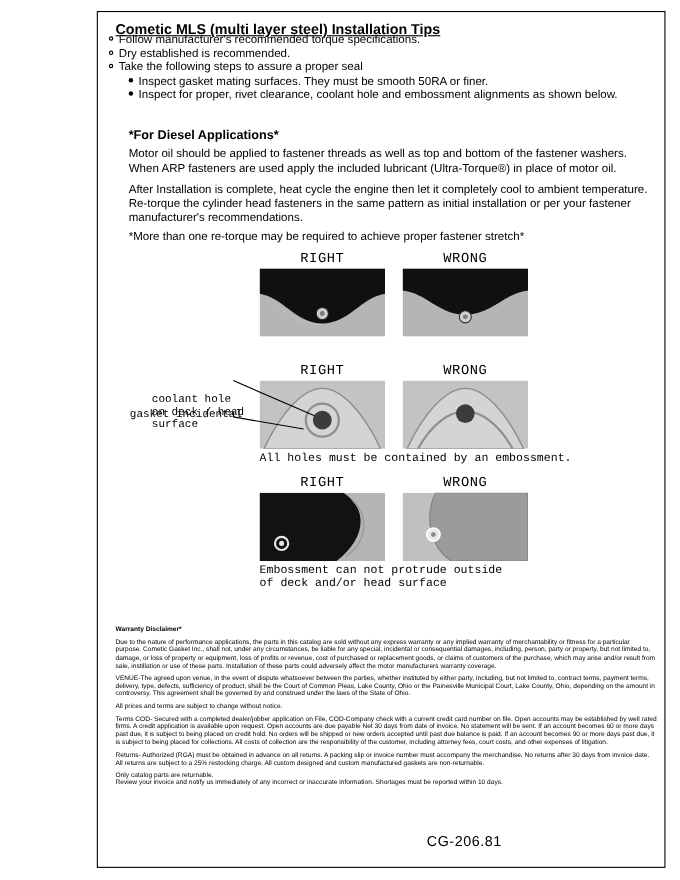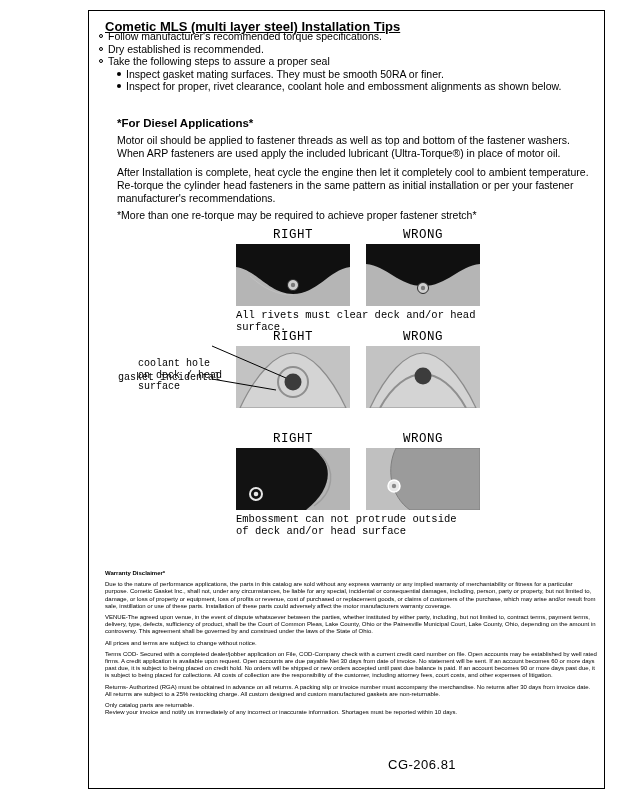--- a/index.html
+++ b/index.html
@@ -109,21 +109,20 @@
         <circle cx="57" cy="41" r="5.5" fill="#cfcfcf" stroke="#2a2a2a" stroke-width="1"></circle>
         <circle cx="57" cy="41" r="2.2" fill="#7a7a7a"></circle>
       </svg>
       <svg class="panel" width="114" height="62" viewBox="0 0 114 62">
         <rect width="114" height="62" fill="#b5b5b5"></rect>
         <path d="M0,0 H114 V20 C93,22 81,42 57,42 C33,42 21,22 0,20 Z" fill="#101010"></path>
         <circle cx="57" cy="44" r="5.5" fill="#cfcfcf" stroke="#2a2a2a" stroke-width="1"></circle>
         <circle cx="57" cy="44" r="2.2" fill="#7a7a7a"></circle>
       </svg>
     </div>
-    <div class="fig-caption">All rivets must clear deck and/or head surface.</div>
   </div>
 
   <div class="figure fig2">
     <div class="callout callout-hole">coolant hole on deck / head surface</div>
     <div class="callout callout-emboss">gasket incidental</div>
     <svg class="callout-lines" width="100" height="80">
       <line x1="6" y1="16" x2="80" y2="48" stroke="#000" stroke-width="1"></line>
       <line x1="6" y1="49" x2="70" y2="60" stroke="#000" stroke-width="1"></line>
     </svg>
     <div class="fig-labels">
@@ -137,20 +136,21 @@
         <circle cx="57" cy="36" r="15" fill="none" stroke="#8f8f8f" stroke-width="2"></circle>
         <circle cx="57" cy="36" r="8.5" fill="#3c3c3c"></circle>
       </svg>
       <svg class="panel" width="114" height="62" viewBox="0 0 114 62">
         <rect width="114" height="62" fill="#c3c3c3"></rect>
         <path d="M4,62 C20,28 40,7 57,7 C74,7 94,28 110,62 Z" fill="#d4d4d4" stroke="#8b8b8b" stroke-width="1.2"></path>
         <path d="M14,62 C26,40 42,28 57,28 C72,28 88,40 100,62" fill="none" stroke="#8f8f8f" stroke-width="2"></path>
         <circle cx="57" cy="30" r="8.5" fill="#3c3c3c"></circle>
       </svg>
     </div>
+    <div class="fig-caption">All holes must be contained by an embossment.</div>
   </div>
 
   <div class="figure fig3">
     <div class="fig-labels">
       <span class="fig-label">RIGHT</span>
       <span class="fig-label">WRONG</span>
     </div>
     <div class="fig-panels">
       <svg class="panel" width="114" height="62" viewBox="0 0 114 62">
         <rect width="114" height="62" fill="#b5b5b5"></rect>

